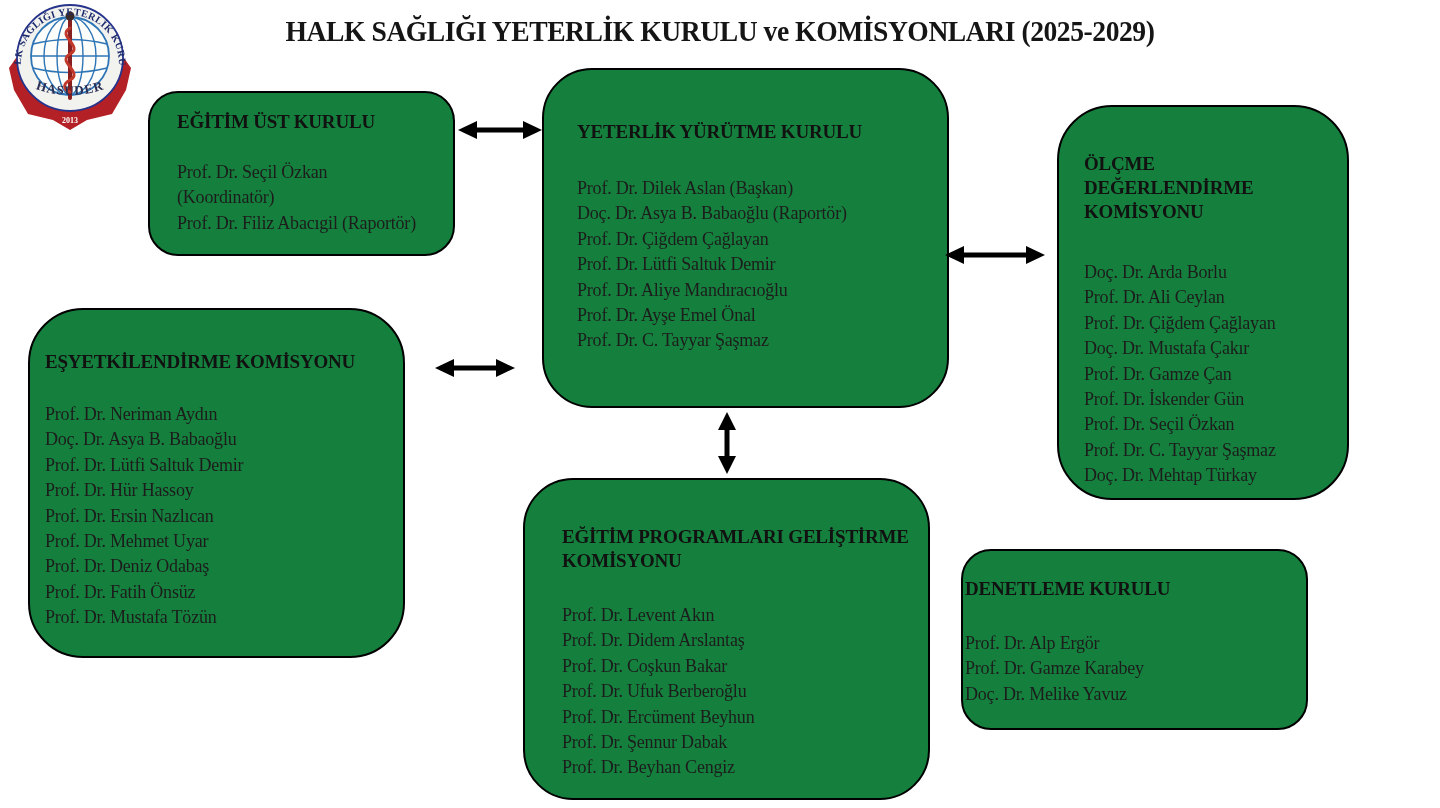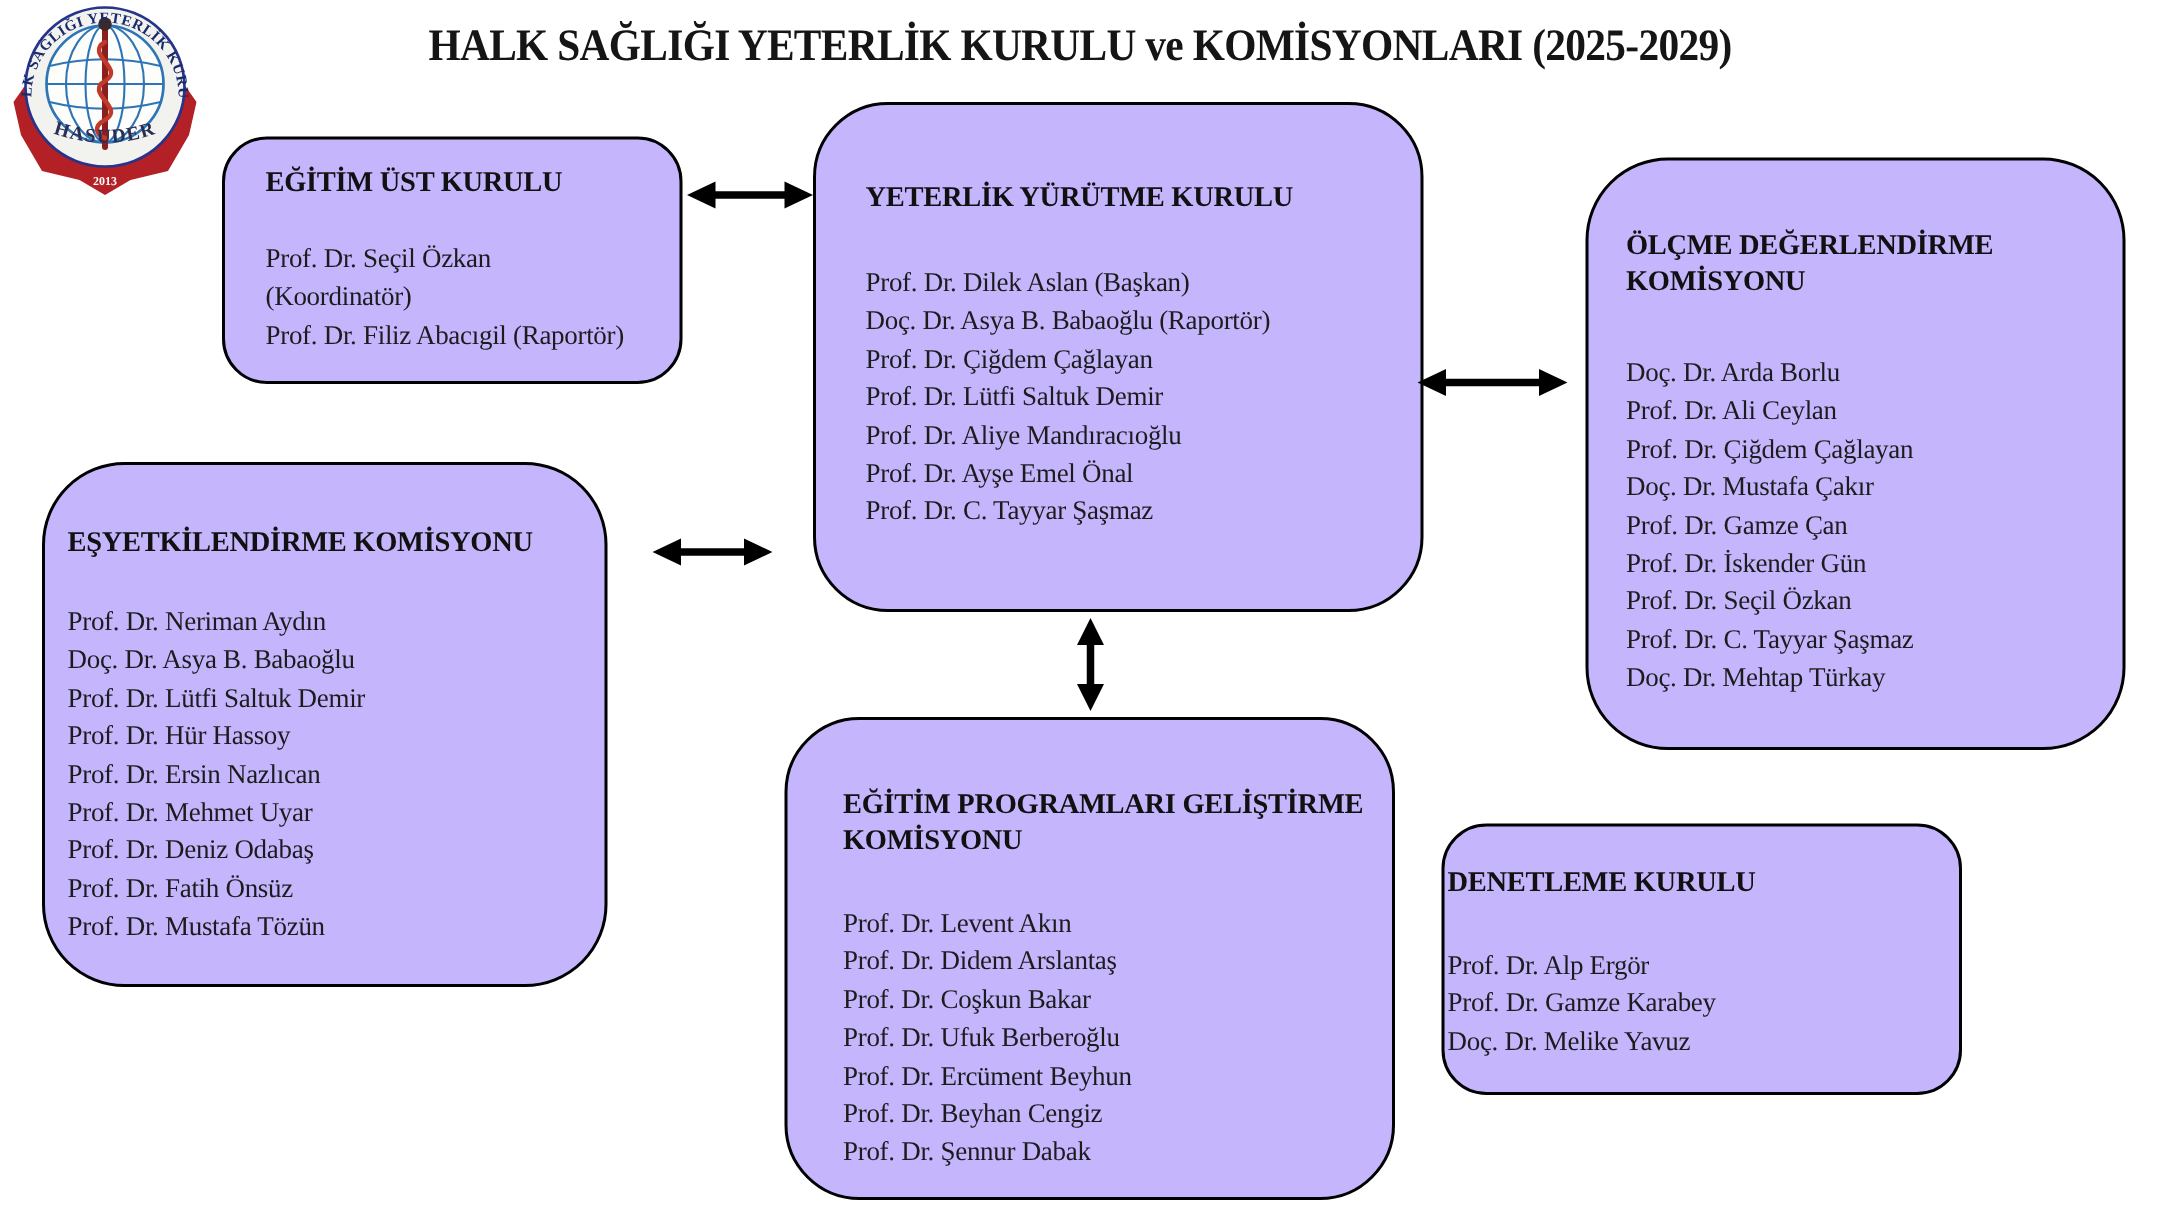--- a/index.html
+++ b/index.html
@@ -6,30 +6,30 @@
   #stage{
     position:relative;width:1440px;height:808px;background:#ffffff;overflow:hidden;
     font-family:Liberation Serif, serif;color:#1a1a1a;
   }
   .page-title{
     position:absolute;left:0;top:14px;width:1440px;text-align:center;
     font-size:30px;font-weight:bold;color:#151515;letter-spacing:-0.5px;
     transform:scaleX(0.92);
   }
   .box{
-    position:absolute;background:#c4b5fd;border:2px solid #000;box-sizing:border-box;
+    position:absolute;background:#15803d;border:2px solid #000;box-sizing:border-box;
   }
   .box-title{font-weight:bold;font-size:19px;line-height:23px;letter-spacing:-0.2px;color:#111;}
   .member{font-size:18px;line-height:25.4px;white-space:nowrap;letter-spacing:-0.2px;color:#1c1c1c;}
 
   .b1{left:148px;top:91px;width:307px;height:165px;border-radius:30px;padding:17px 4px 0 27px;}
   .b1 .box-title{margin-bottom:27px;}
   .b2{left:542px;top:68px;width:407px;height:340px;border-radius:50px;padding:50px 10px 0 33px;}
   .b2 .box-title{margin-bottom:33px;}
-  .b3{left:1057px;top:105px;width:360px;height:395px;border-radius:55px;padding:45px 20px 0 25px;}
+  .b3{left:1057px;top:105px;width:292px;height:395px;border-radius:55px;padding:45px 20px 0 25px;}
   .b3 .box-title{margin-bottom:36px;line-height:24px;}
   .b4{left:28px;top:308px;width:377px;height:350px;border-radius:55px;padding:40px 10px 0 15px;}
   .b4 .box-title{margin-bottom:29px;}
   .b5{left:523px;top:478px;width:407px;height:322px;border-radius:50px;padding:45px 10px 0 37px;}
   .b5 .box-title{margin-bottom:30px;line-height:24px;}
   .b6{left:961px;top:549px;width:347px;height:181px;border-radius:30px;padding:26px 10px 0 2px;}
   .b6 .box-title{margin-bottom:31px;}
 
   .arrow{position:absolute;}
   .logo{position:absolute;left:8px;top:2px;}
@@ -119,22 +119,22 @@
   </div>
 
   <div class="box b5">
     <div class="box-title">EĞİTİM PROGRAMLARI GELİŞTİRME KOMİSYONU</div>
     <div class="members">
         <div class="member">Prof. Dr. Levent Akın</div>
         <div class="member">Prof. Dr. Didem Arslantaş</div>
         <div class="member">Prof. Dr. Coşkun Bakar</div>
         <div class="member">Prof. Dr. Ufuk Berberoğlu</div>
         <div class="member">Prof. Dr. Ercüment Beyhun</div>
+        <div class="member">Prof. Dr. Şennur Dabak</div>
         <div class="member">Prof. Dr. Beyhan Cengiz</div>
-        <div class="member">Prof. Dr. Şennur Dabak</div>
       </div>
   </div>
 
   <div class="box b6">
     <div class="box-title">DENETLEME KURULU</div>
     <div class="members">
         <div class="member">Prof. Dr. Alp Ergör</div>
         <div class="member">Prof. Dr. Gamze Karabey</div>
         <div class="member">Doç. Dr. Melike Yavuz</div>
       </div>

